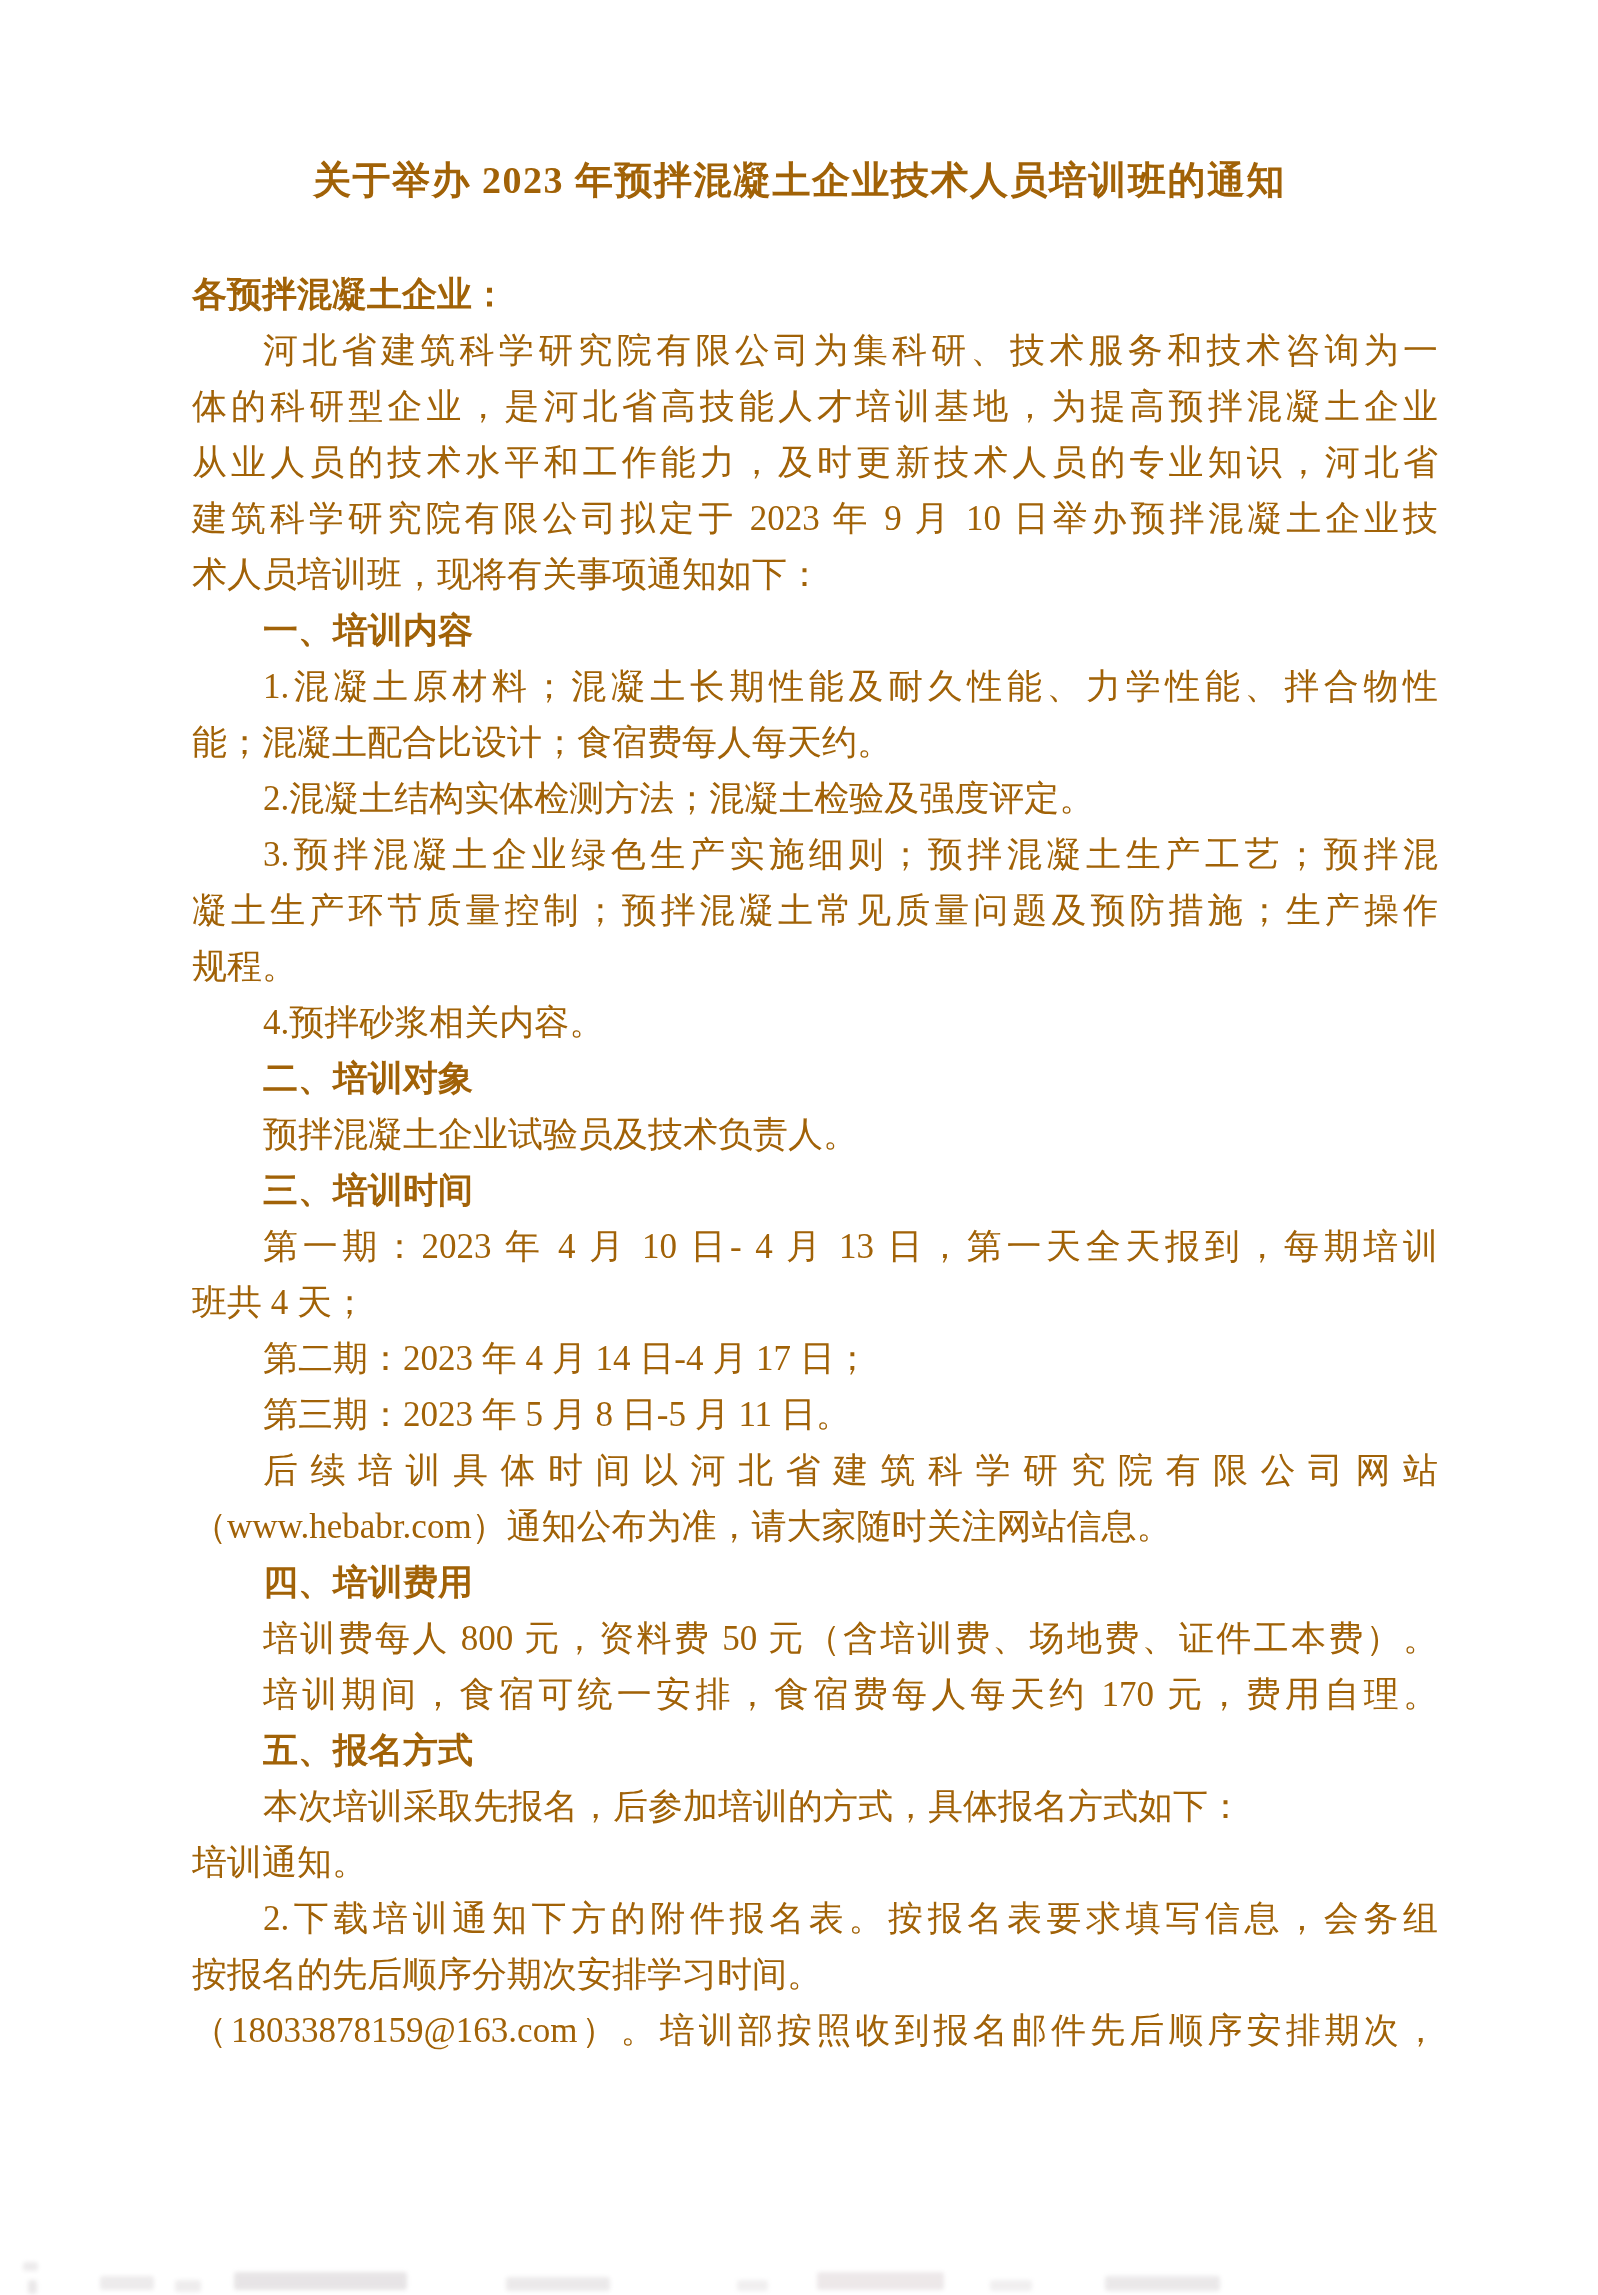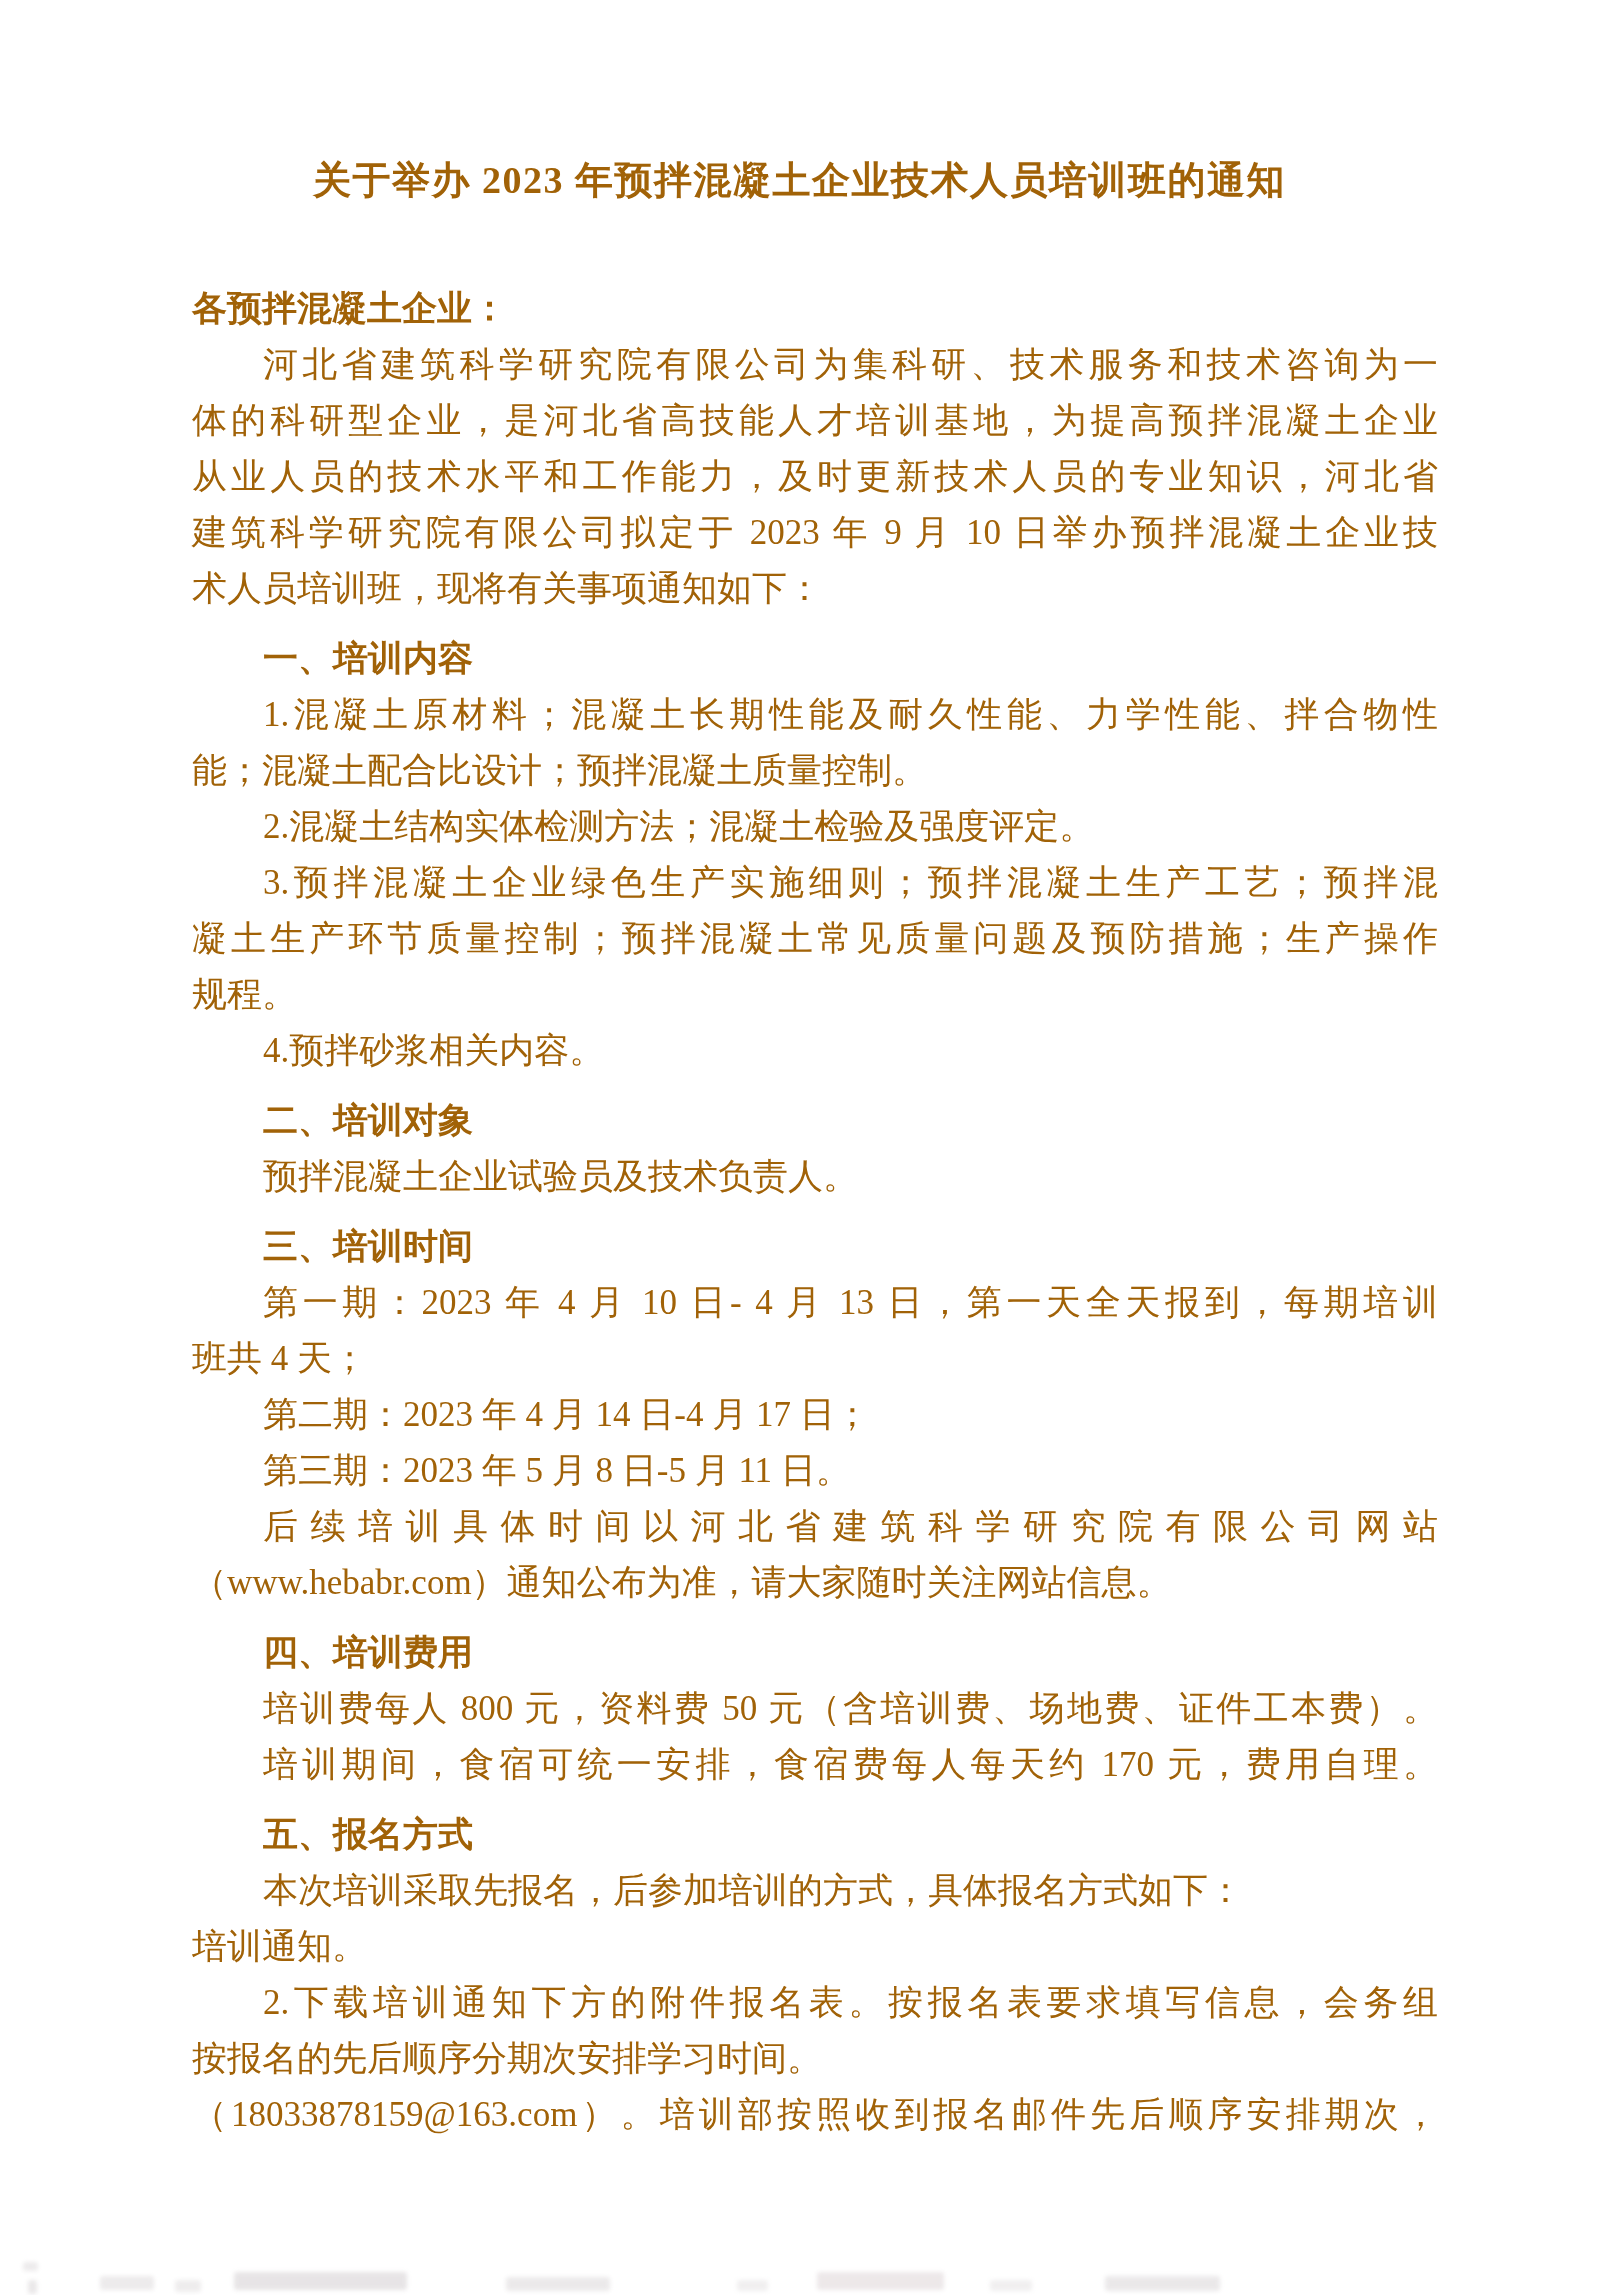--- a/index.html
+++ b/index.html
@@ -36,21 +36,21 @@
     line-height: 56px;
     font-size: 35px;
     text-align: left;
   }
   .line.ind { padding-left: 71px; }
   .line.j {
     text-align: justify;
     text-align-last: justify;
     text-justify: inter-character;
   }
-  .line.bold { font-weight: 700; margin-top: 14px; }
+  .line.bold { font-weight: 700; }
   
   .smudge {
     position: absolute;
     display: block;
     background: #c4bec1;
     filter: blur(2.3px);
     border-radius: 3.1px;
   }
 </style>
 </head>
@@ -65,21 +65,21 @@
 
     <div class="line ind j">河北省建筑科学研究院有限公司为集科研、技术服务和技术咨询为一</div>
     <div class="line j">体的科研型企业，是河北省高技能人才培训基地，为提高预拌混凝土企业</div>
     <div class="line j">从业人员的技术水平和工作能力，及时更新技术人员的专业知识，河北省</div>
     <div class="line j">建筑科学研究院有限公司拟定于 2023 年 9 月 10 日举办预拌混凝土企业技</div>
     <div class="line">术人员培训班，现将有关事项通知如下：</div>
 
     <div class="line ind bold">一、培训内容</div>
 
     <div class="line ind j">1.混凝土原材料；混凝土长期性能及耐久性能、力学性能、拌合物性</div>
-    <div class="line">能；混凝土配合比设计；预拌混凝土质量控制。</div>
+    <div class="line">能；混凝土配合比设计；食宿费每人每天约。</div>
 
     <div class="line ind">2.混凝土结构实体检测方法；混凝土检验及强度评定。</div>
 
     <div class="line ind j">3.预拌混凝土企业绿色生产实施细则；预拌混凝土生产工艺；预拌混</div>
     <div class="line j">凝土生产环节质量控制；预拌混凝土常见质量问题及预防措施；生产操作</div>
     <div class="line">规程。</div>
 
     <div class="line ind">4.预拌砂浆相关内容。</div>
 
     <div class="line ind bold">二、培训对象</div>

